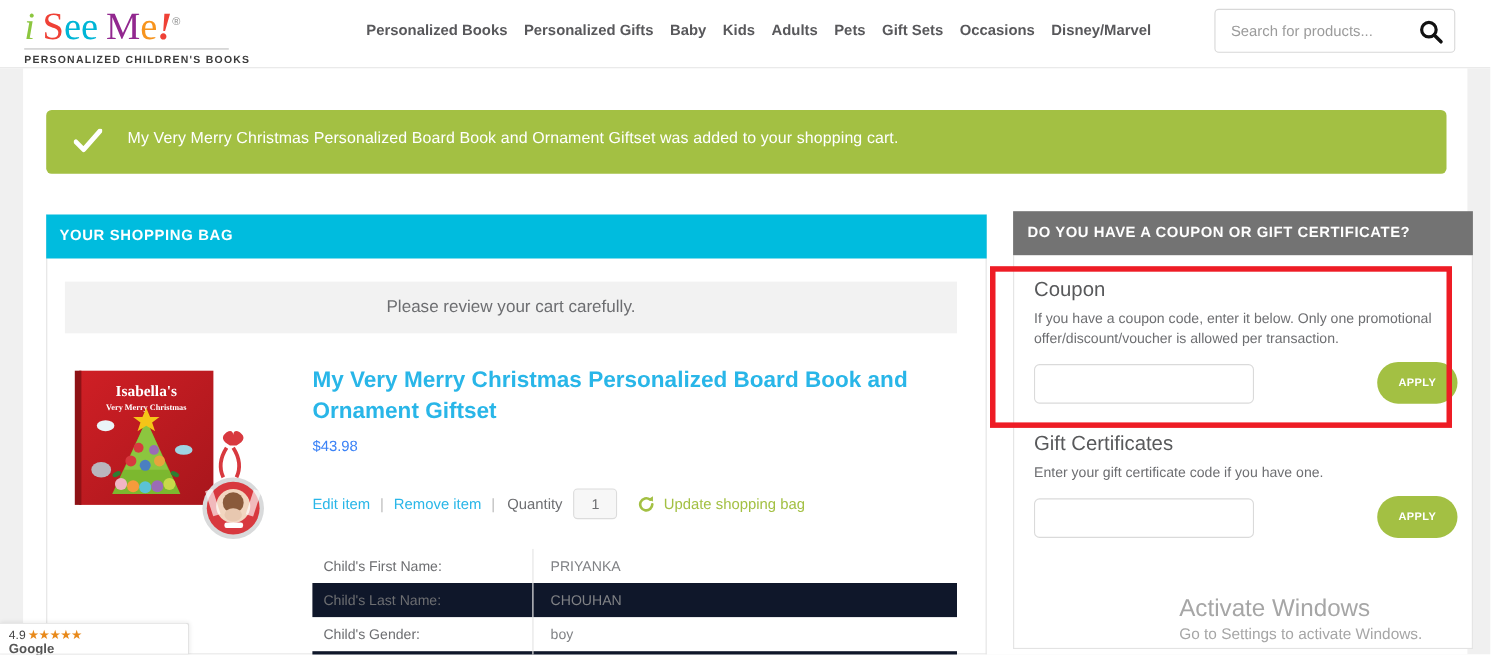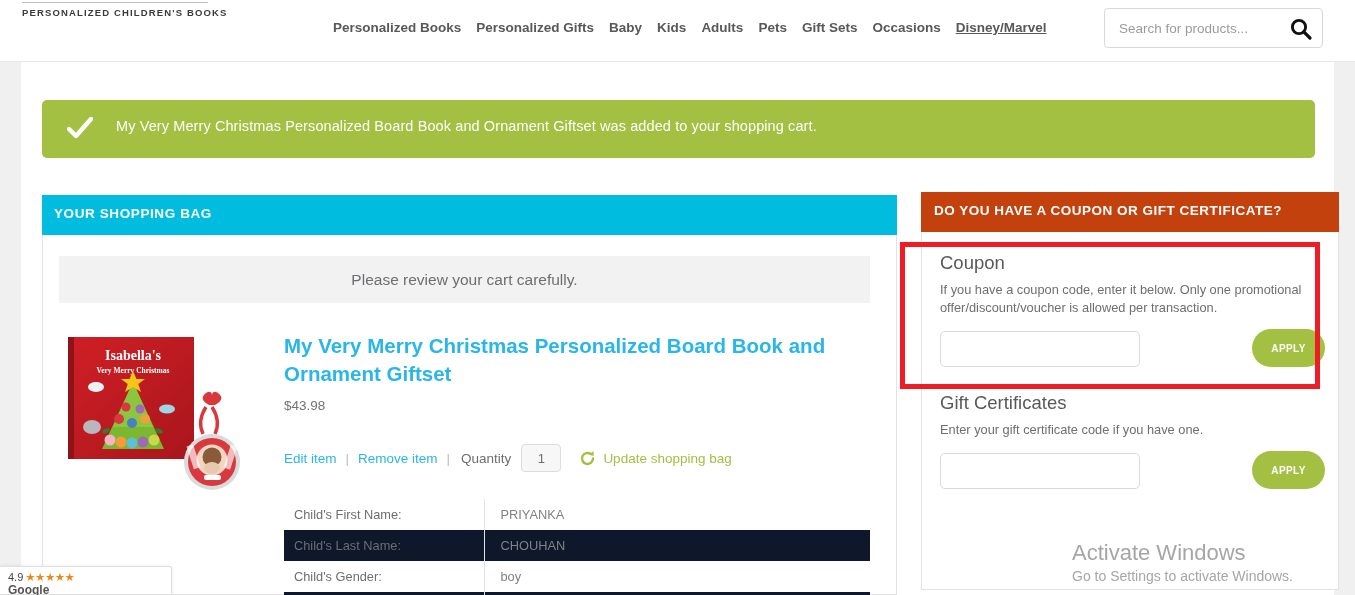--- a/index.html
+++ b/index.html
@@ -45,21 +45,21 @@
   }
 
   .nav {
     position:absolute; left:333px; top:20px;
     font-size:13.5px; color:#58585b; font-weight:bold;
     white-space: nowrap;
   }
   .nav a {
     color:#58585b; text-decoration:none; margin-right:15px; display:inline-block;
   }
-  .nav a:last-child { margin-right:15px;text-decoration:underline; }
+  .nav a:last-child { margin-right:15px; }
 
   .search-box {
     position:absolute; right:32px; top:8px;
     width:219px; height:40px;
     border:1px solid #d8d8d8; border-radius:4px;
     background:#fff;
   }
   .search-input {
     position:absolute; left:12px; top:0; width:165px; height:38px;
     border:none; outline:none; background:transparent;
@@ -119,21 +119,21 @@
     position:absolute; left:45px; top:265px; width:215px; height:170px;
   }
 
   .prod-title {
     position:absolute; left:263px; top:270px; width:555px;
     color:#29b6e8; font-size:20.5px; font-weight:bold; line-height:28px;
     cursor:pointer;
   }
   .prod-price {
     position:absolute; left:263px; top:336px;
-    color:#737373; font-size:13.5px;
+    color:#3b82f6; font-size:13.5px;
   }
 
   .actions {
     position:absolute; left:263px; top:380px; height:32px;
     display:flex; align-items:center; white-space:nowrap;
   }
   .act-link { color:#29b6e8; font-size:13.5px; text-decoration:none; cursor:pointer; }
   .act-sep { color:#bcbcbc; font-size:13.5px; margin:0 9px; }
   .act-label { color:#6d6e71; font-size:13.5px; margin-left:2px; margin-right:10px;}
   .qty-input {
@@ -152,21 +152,21 @@
   .pers-table td {
     font-size:12.8px; color:#6d6e71; padding:8px 10px; vertical-align:top;
   }
   .pers-table tr.alt td { background:#0f172a; }
   .pers-table td.k { width:200px; }
   .pers-table td.v { border-left:1px solid #e3e3e3; color:#808285; padding-left:16px;}
 
   
   .coupon-head {
     position:absolute; left:900px; top:130px; width:418px; height:40px;
-    background:#c2410c;
+    background:#737373;
   }
   .coupon-head-title {
     position:absolute; left:13px; top:11px;
     color:#ffffff; font-size:13.5px; font-weight:bold; letter-spacing:0.5px;
   }
   .coupon-body {
     position:absolute; left:900px; top:170px; width:418px; height:358px;
     background:#ffffff; border:1px solid #e3e3e3; border-top:none;
   }
 
@@ -215,20 +215,23 @@
   .gr-num { color:#444; }
   .gr-stars { color:#e8891a; letter-spacing:-0.5px; font-size:11.5px; margin-left:2px;}
   .gr-line2 { position:absolute; left:8px; top:16px; font-size:12px; color:#555; font-weight:bold;}
 </style>
 </head>
 <body>
 
 <div class="header">
 
   <div class="logo-wrap">
+    <div class="logo-main">
+      <span class="lg-i">i</span><span style="display:inline-block;width:7px"></span><span class="lg-s">S</span><span class="lg-ee">ee</span><span style="display:inline-block;width:7px"></span><span class="lg-m">M</span><span class="lg-e2">e</span><span class="lg-bang">!</span><span class="lg-reg">®</span>
+    </div>
     <div class="logo-rule"></div>
     <div class="logo-sub">PERSONALIZED CHILDREN'S BOOKS</div>
   </div>
 
   <nav class="nav">
     <a href="#">Personalized Books</a><a href="#">Personalized Gifts</a><a href="#">Baby</a><a href="#">Kids</a><a href="#">Adults</a><a href="#">Pets</a><a href="#">Gift Sets</a><a href="#">Occasions</a><a href="#">Disney/Marvel</a>
   </nav>
 
   <div class="search-box">
     <input class="search-input" type="text" placeholder="Search for products..." style="">

